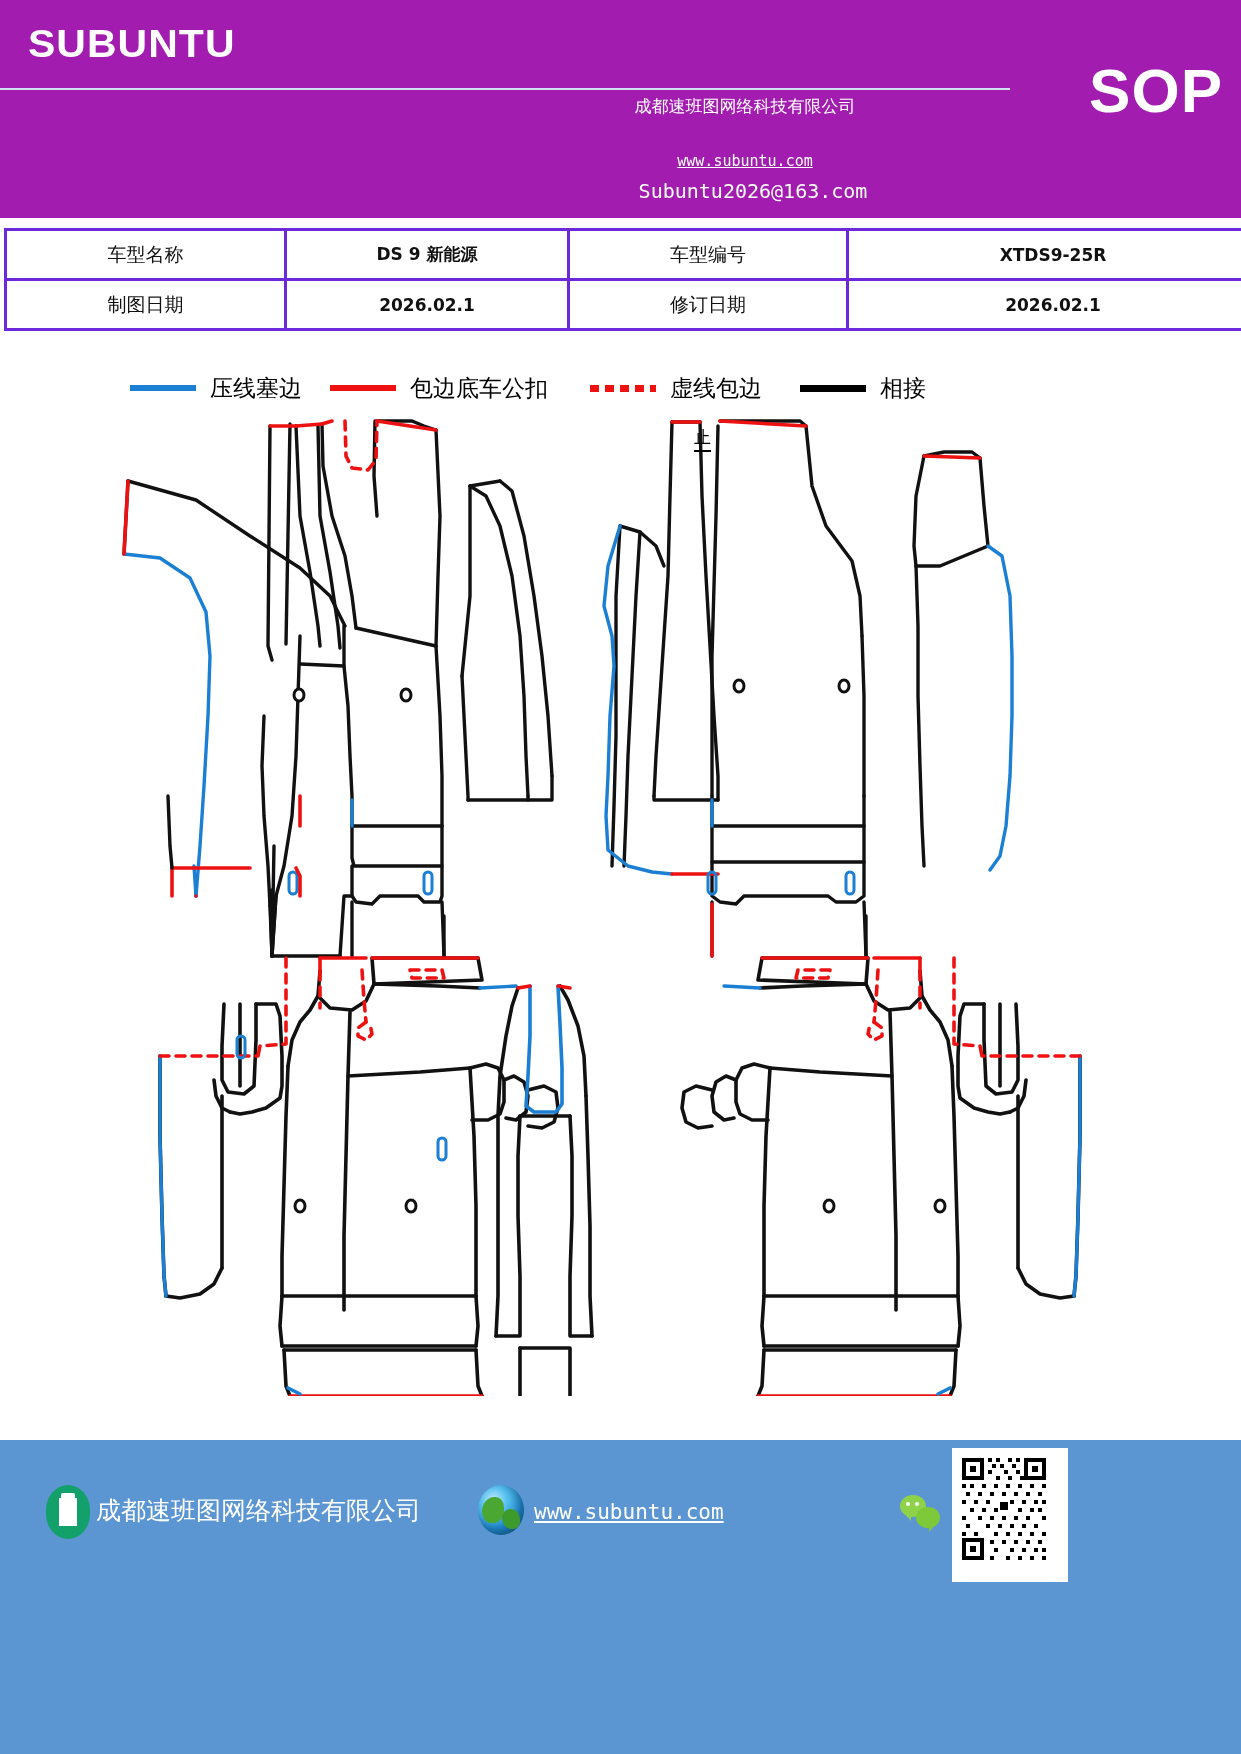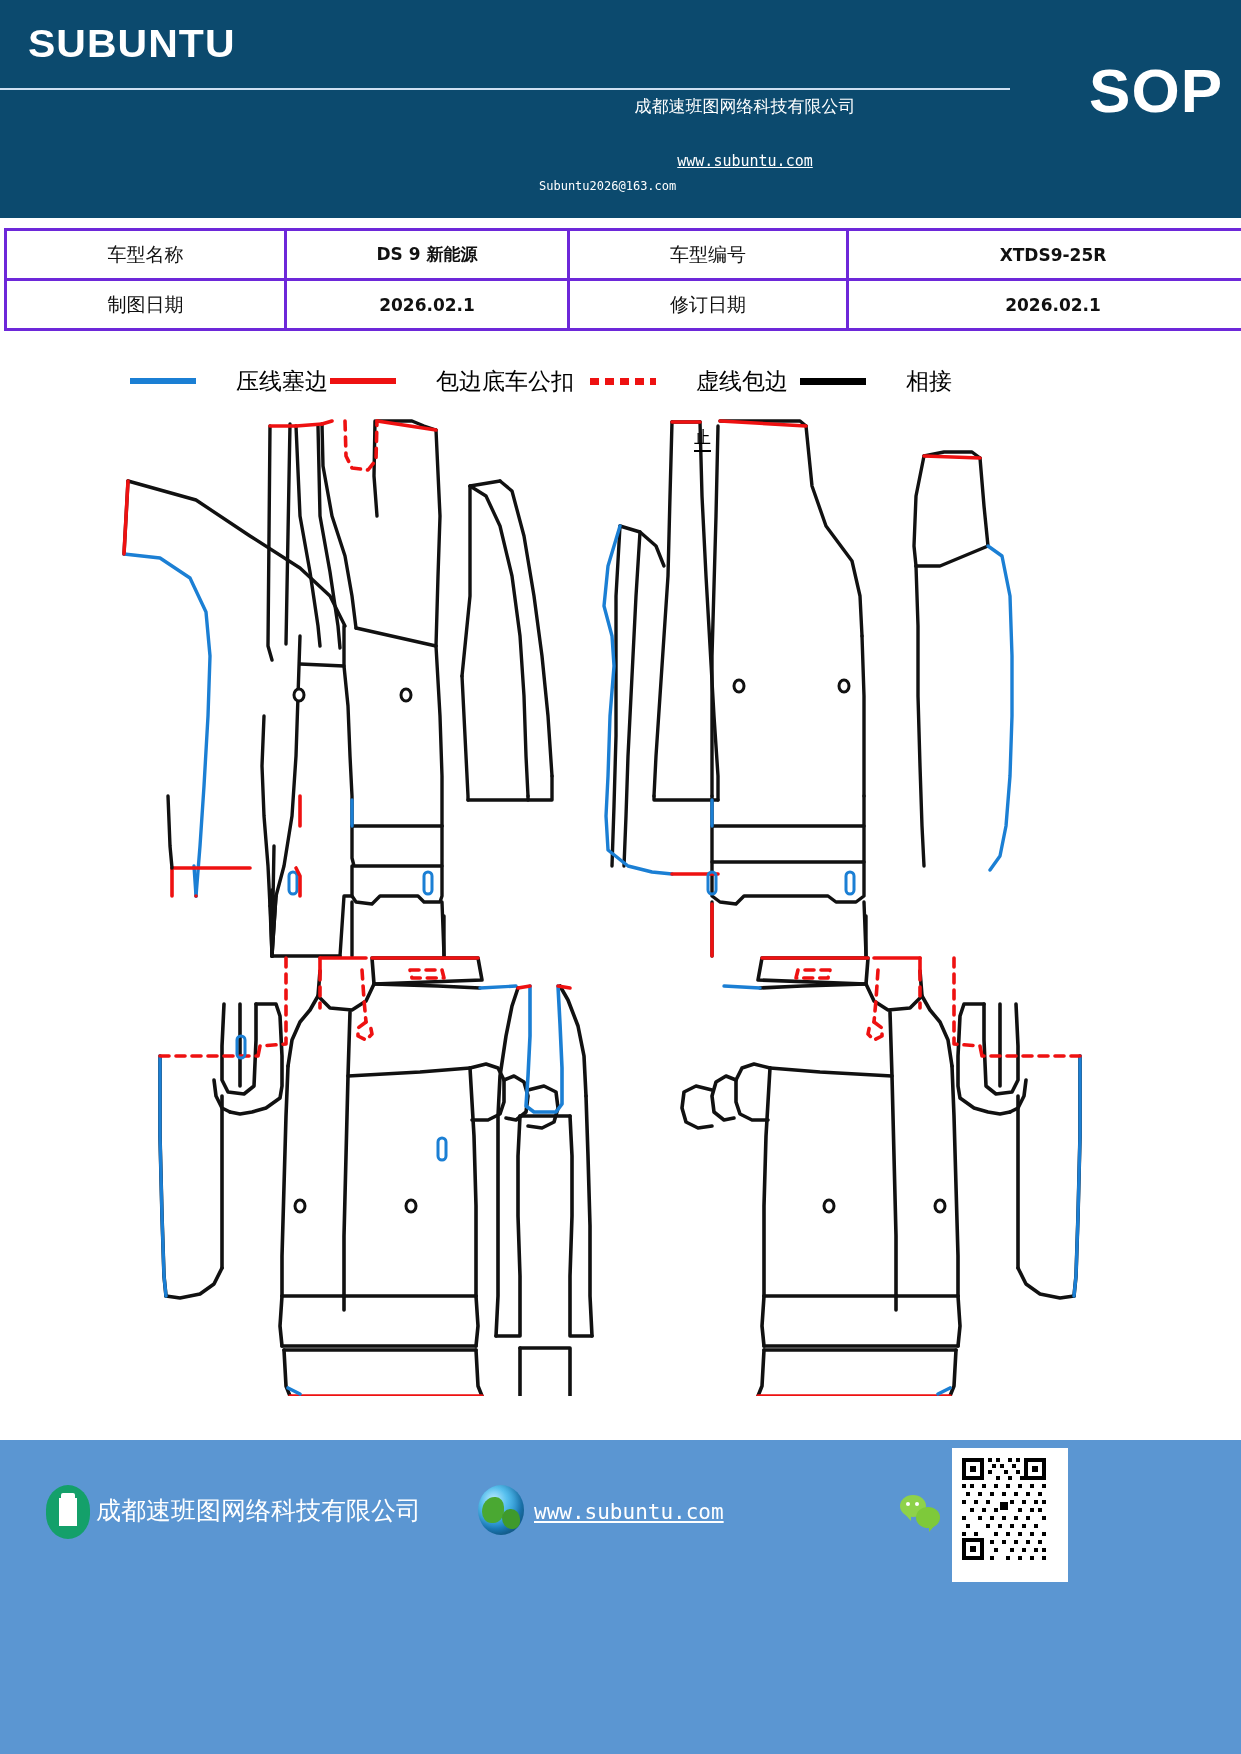--- a/index.html
+++ b/index.html
@@ -7,21 +7,21 @@
     width:1241px;height:1754px;
     background:#ffffff;
     font-family:"Liberation Sans","DejaVu Sans",sans-serif;
     overflow:hidden;
     position:relative;
   }
 
   
   .header{
     position:absolute;left:0;top:0;width:1241px;height:218px;
-    background:#0c4a6e;
+    background:#a21caf;
   }
   .brand{
     position:absolute;left:28px;top:22px;
     color:#ffffff;font-size:39px;font-weight:bold;
     letter-spacing:1px;font-family:"Liberation Sans",sans-serif;
     transform:scaleX(1.05);transform-origin:left center;
   }
   .hdr-rule{
     position:absolute;left:0;top:88px;width:1010px;height:2px;
     background:#cfe0f2;
@@ -41,22 +41,22 @@
     text-align:center;color:#ffffff;font-size:17px;
     font-family:"DejaVu Sans",sans-serif;
   }
   .hdr-url{
     position:absolute;left:560px;top:152px;width:370px;
     text-align:center;color:#ffffff;font-size:15px;
     font-family:"DejaVu Sans Mono",monospace;
     text-decoration:underline;
   }
   .hdr-mail{
-    position:absolute;left:539px;top:179px;width:370px;
-    color:#ffffff;font-size:12px;
+    position:absolute;left:568px;top:179px;width:370px;
+    text-align:center;color:#ffffff;font-size:20px;
     font-family:"DejaVu Sans Mono",monospace;
   }
 
   
   .info-table{
     position:absolute;left:4px;top:228px;width:1233px;
     border-collapse:collapse;
     table-layout:fixed;
   }
   .info-table td{
@@ -70,21 +70,21 @@
   }
   .info-table td.lbl{font-size:19px;}
   .info-table td.val{font-size:17px;font-weight:600;}
   .c1{width:275px;} .c2{width:278px;} .c3{width:274px;} .c4{width:406px;}
 
   
   .legend{
     position:absolute;left:0;top:352px;width:1241px;height:44px;
   }
   .legend-item{
-    position:absolute;top:9px;height:40px;display:flex;align-items:center;gap:26px;
+    position:absolute;top:16px;height:40px;display:flex;align-items:center;
   }
   .swatch{display:inline-block;width:66px;height:6px;margin-right:14px;}
   .sw-blue{background:#1b7fd4;}
   .sw-red{background:#ee1111;}
   .sw-black{background:#000000;height:7px;}
   .sw-dash{
     width:66px;height:7px;margin-right:14px;display:inline-block;
     background:repeating-linear-gradient(90deg,#ee1111 0 9px,transparent 9px 15px);
   }
   .legend-label{

